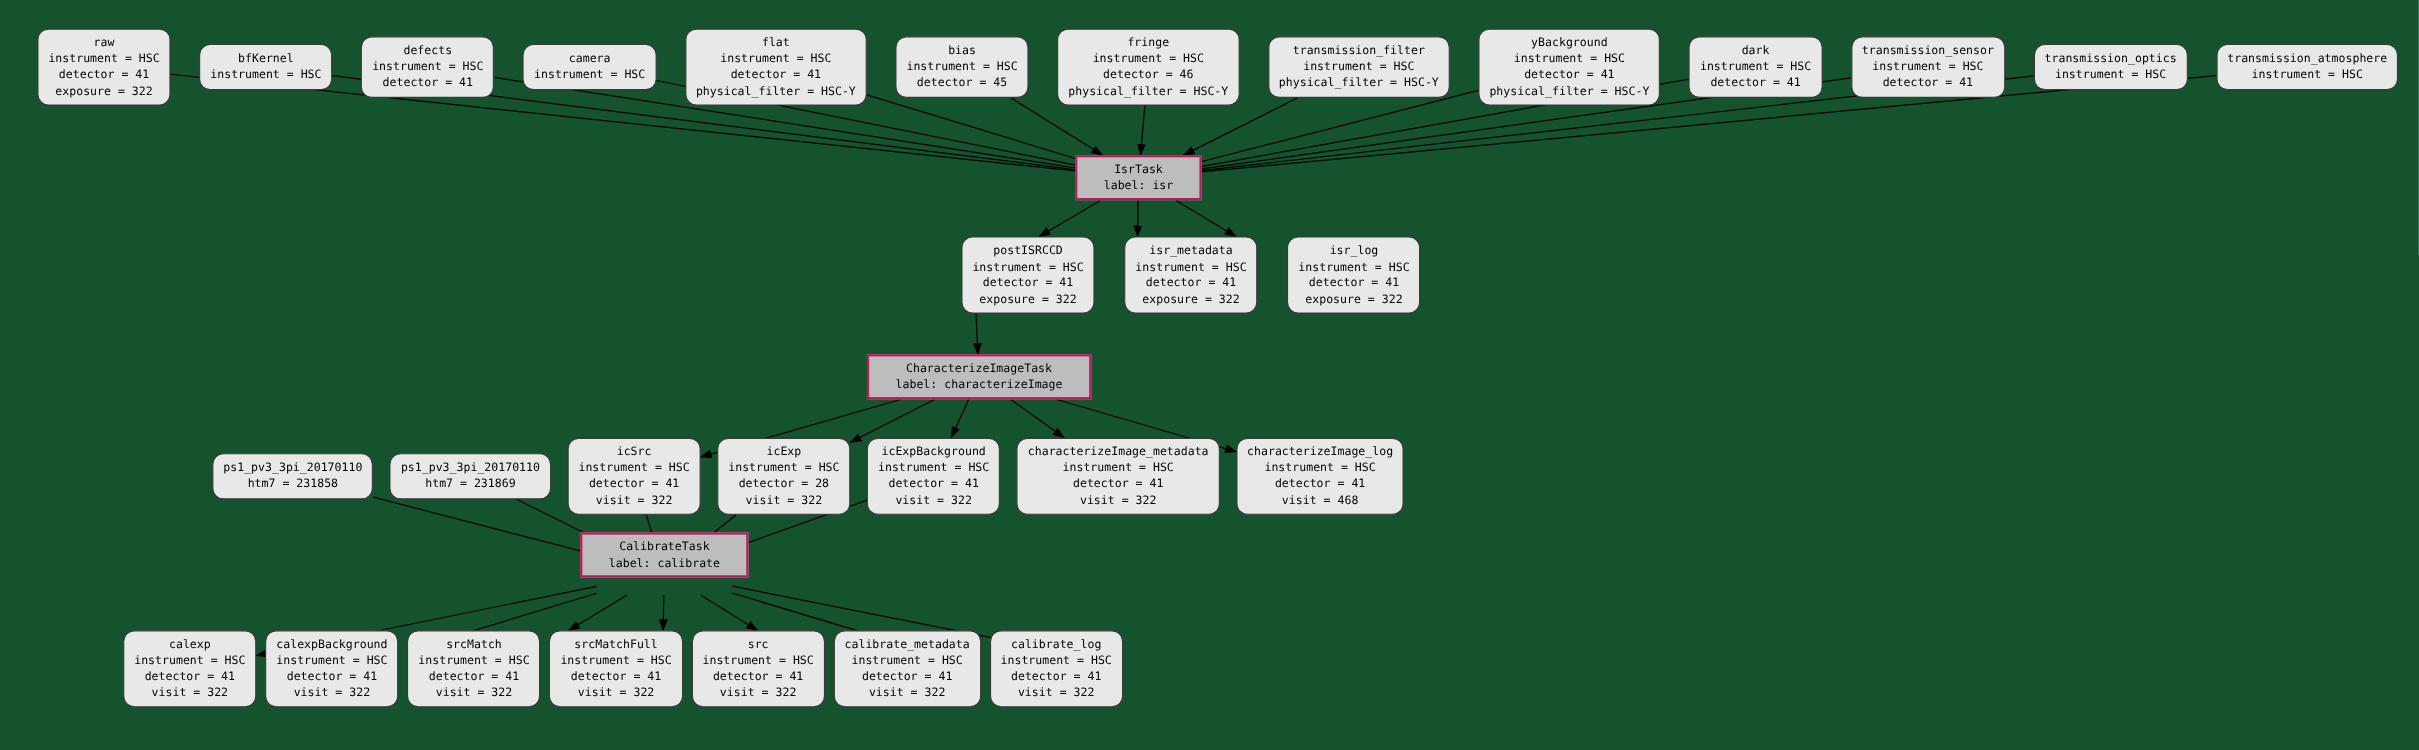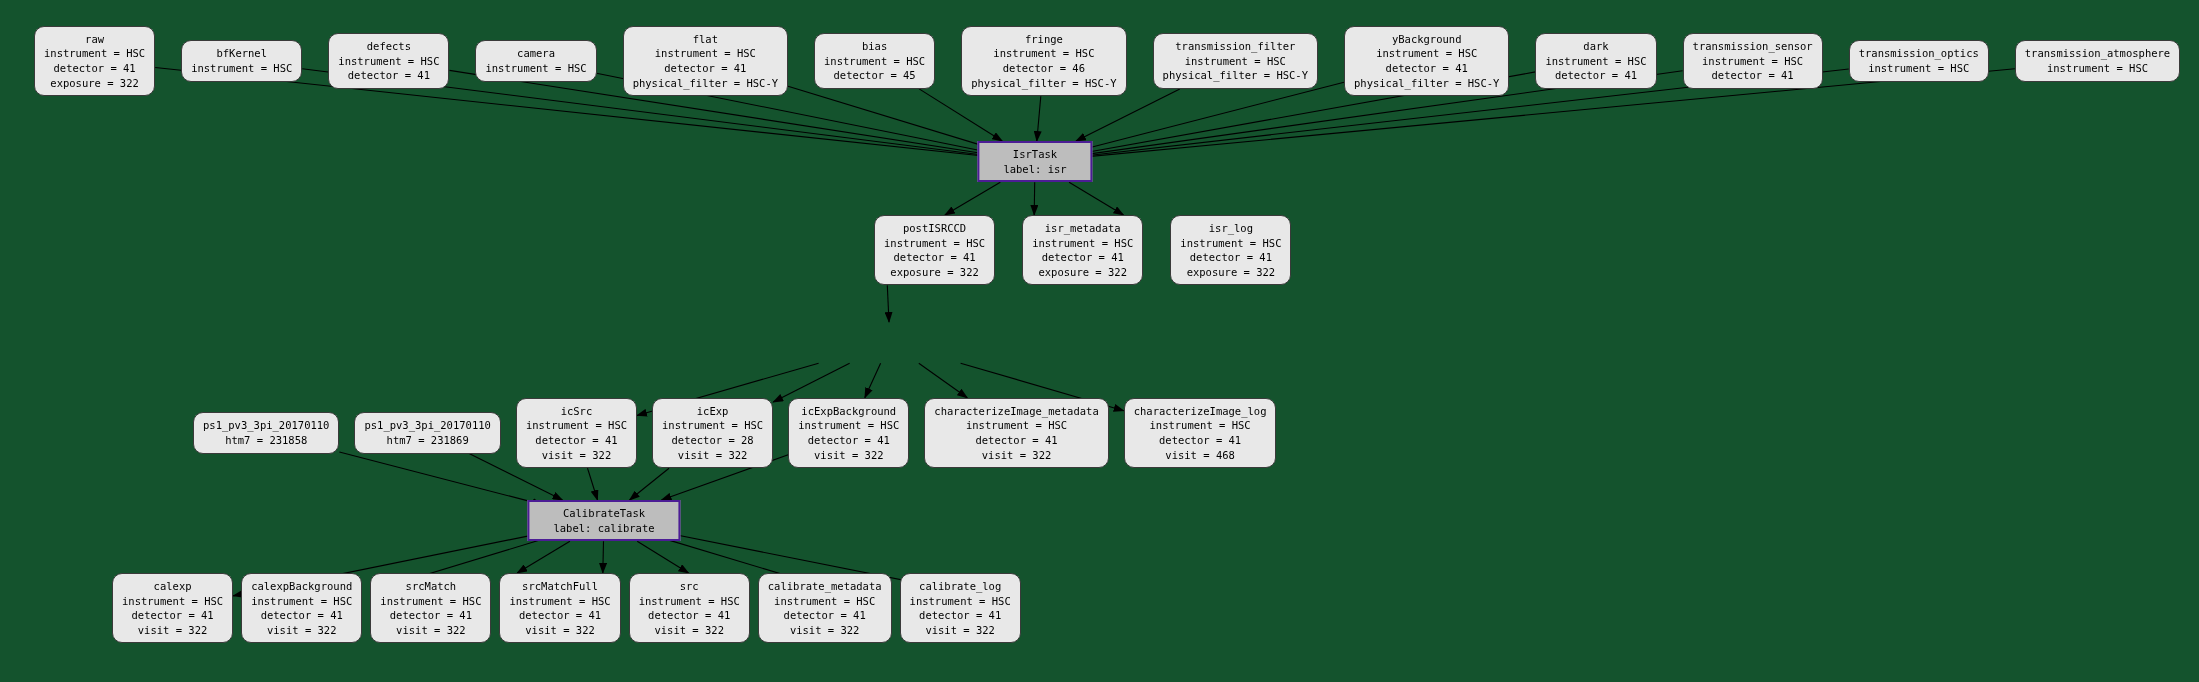--- a/index.html
+++ b/index.html
@@ -10,21 +10,21 @@
   #edges{position:absolute;left:0;top:0;z-index:0;}
   .gv-row{position:absolute;display:flex;align-items:center;z-index:1;}
   .node{
     box-sizing:border-box;flex:0 0 auto;text-align:center;color:#000;
     font-size:10.5px;line-height:14.6px;
   }
   .node .txt{display:block;white-space:pre-line;}
   .ds{background:#e8e8e8;border:1.4px solid #3a3a3a;border-radius:10px;padding:5px 9px;}
   .task{
     position:absolute;transform:translateX(-50%);z-index:1;
-    background:#bdbdbd;border:2px solid #4c1d95;padding:4px 24px;
+    background:#bdbdbd;border:2px solid #be185d;padding:4px 24px;
   }
 </style>
 </head>
 <body>
 
 <div class="canvas" id="graph">
 
   <svg id="edges" width="2199" height="682">
     <defs>
       <marker id="arrow" markerWidth="11" markerHeight="8" refX="10" refY="4" orient="auto" markerUnits="userSpaceOnUse">
@@ -154,20 +154,24 @@
 exposure = 322</span>
       </div>
     <div class="node ds">
         <span class="txt">isr_log
 instrument = HSC
 detector = 41
 exposure = 322</span>
       </div>
   </div>
 
+  <div class="node task" style="left:890px;top:322px;">
+      <span class="txt">CharacterizeImageTask
+label: characterizeImage</span>
+    </div>
 
   <div class="gv-row" style="left:193px;top:397px;height:72px;gap:15px;">
     <div class="node ds">
         <span class="txt">ps1_pv3_3pi_20170110
 htm7 = 231858</span>
       </div>
     <div class="node ds">
         <span class="txt">ps1_pv3_3pi_20170110
 htm7 = 231869</span>
       </div>
@@ -196,21 +200,21 @@
 visit = 322</span>
       </div>
     <div class="node ds">
         <span class="txt">characterizeImage_log
 instrument = HSC
 detector = 41
 visit = 468</span>
       </div>
   </div>
 
-  <div class="node task" style="left:604px;top:500px;">
+  <div class="node task" style="left:604px;top:484px;">
       <span class="txt">CalibrateTask
 label: calibrate</span>
     </div>
 
   <div class="gv-row" style="left:112px;top:573px;gap:8px;">
     <div class="node ds">
         <span class="txt">calexp
 instrument = HSC
 detector = 41
 visit = 322</span>

